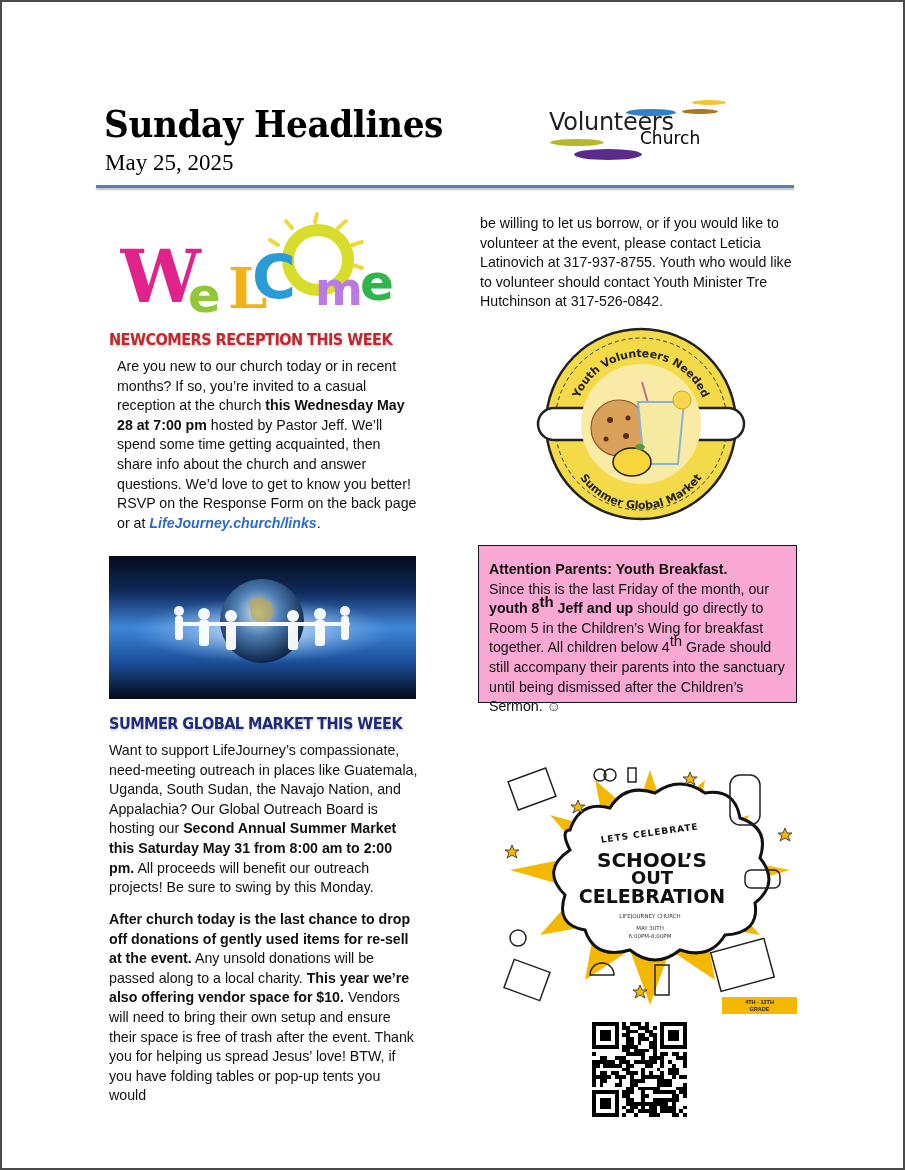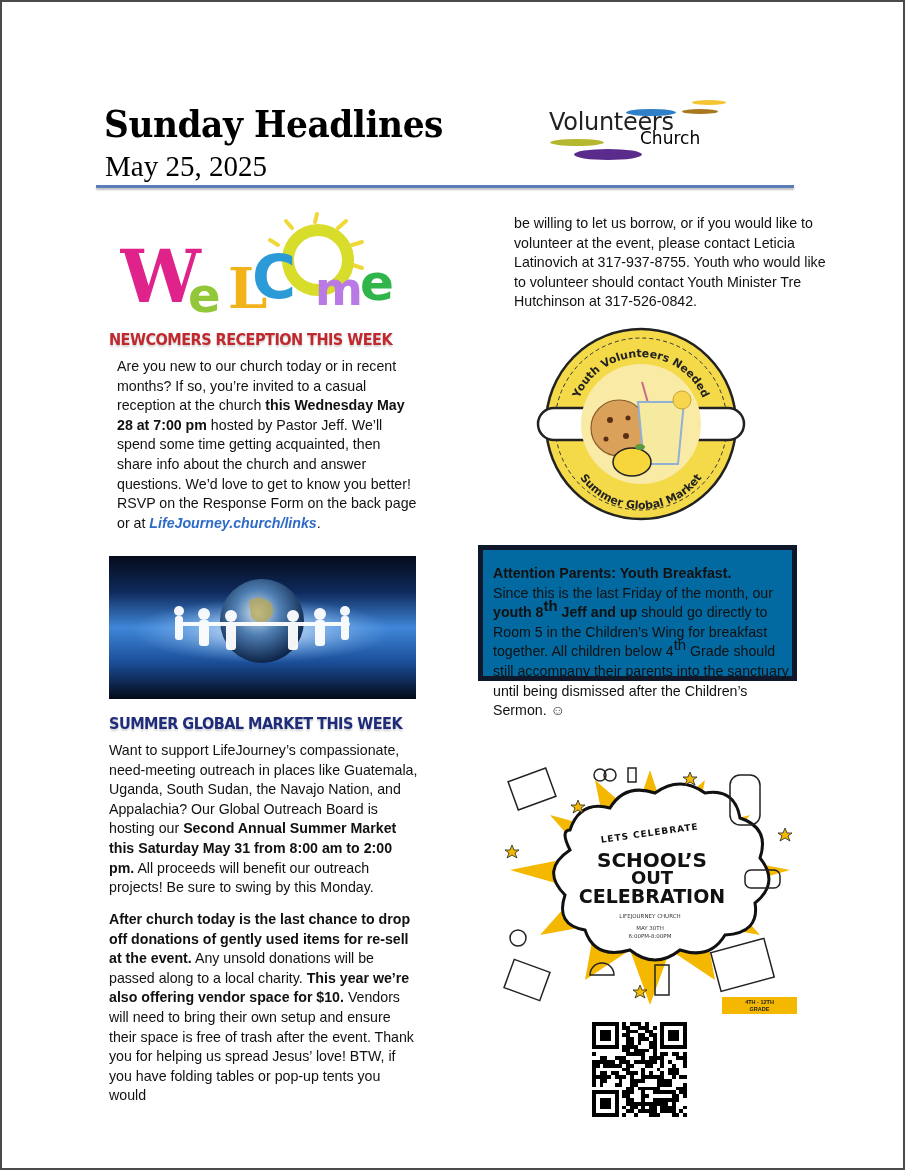--- a/index.html
+++ b/index.html
@@ -1,32 +1,32 @@
 <!DOCTYPE html>
 <html><head>
 <meta charset="utf-8">
 <style>
   html, body { margin:0; padding:0; }
   body { width:905px; height:1170px; background:#ffffff; position:relative; overflow:hidden; font-family:"Liberation Sans", sans-serif; }
   .page { position:absolute; left:0; top:0; width:901px; height:1166px; border:2px solid #4a4a4a; background:#fff; }
   .title { position:absolute; left:104px; top:102px; font-family:"DejaVu Serif", serif; font-weight:bold; font-size:37px; letter-spacing:-0.5px; color:#000; transform:scaleX(0.93); transform-origin:left; }
-  .date { position:absolute; left:105px; top:150px; font-family:"Liberation Serif", serif; font-size:29px; color:#000; }
+  .date { position:absolute; left:105px; top:150px; font-family:"Liberation Serif", serif; font-size:23px; color:#000; }
   .rule { position:absolute; left:96px; top:185px; width:698px; height:3px; background:#5a7fb8; box-shadow:0 2px 2px rgba(0,0,0,0.25); }
   .logo { position:absolute; left:540px; top:96px; width:200px; height:66px; }
   .logo .word { position:absolute; left:9px; top:12px; font-family:"DejaVu Sans", sans-serif; font-size:24px; color:#222; letter-spacing:-0.3px; }
   .logo .church { position:absolute; left:100px; top:32px; font-family:"DejaVu Sans", sans-serif; font-size:17px; color:#000000; }
   .ell { position:absolute; border-radius:50%; }
   .col { position:absolute; font-family:"Liberation Sans", sans-serif; font-size:14.2px; line-height:19.6px; color:#111; }
   .col b { font-weight:bold; }
   .h-red { position:absolute; left:109px; top:331px; font-family:"DejaVu Sans", sans-serif; font-weight:bold; font-size:15.3px; color:#c0282d; letter-spacing:-0.6px; transform:scaleX(0.95); transform-origin:left; text-shadow:0 2px 2px rgba(0,0,0,0.18); }
   .h-blue { position:absolute; left:109px; top:715px; font-family:"DejaVu Sans", sans-serif; font-weight:bold; font-size:15.3px; color:#1f2c7a; letter-spacing:-0.6px; transform:scaleX(0.95); transform-origin:left; text-shadow:0 2px 2px rgba(0,0,0,0.18); }
   .link { color:#2e6bc6; font-style:italic; font-weight:bold; text-decoration:none; }
   .welcome { position:absolute; left:120px; top:210px; width:290px; height:112px; }
   .globe-img { position:absolute; left:109px; top:556px; width:307px; height:143px; background:linear-gradient(180deg,#050b1a 0%,#0f2a5c 25%,#3f86d8 50%,#1a4d96 75%,#040a18 100%); overflow:hidden; }
-  .callout { position:absolute; left:478px; top:545px; width:319px; height:136px; background:#0369a1; border:5px solid #0f172a; box-sizing:border-box; }
+  .callout { position:absolute; left:478px; top:545px; width:319px; height:158px; background:#f9a8d4; border:1px solid #0f172a; box-sizing:border-box; }
   .badge { position:absolute; left:536px; top:324px; width:210px; height:200px; }
   .flyer { position:absolute; left:500px; top:760px; width:300px; height:255px; }
   .grade-tag { position:absolute; left:722px; top:997px; width:75px; height:17px; background:#f5b800; font-size:5.5px; font-weight:bold; text-align:center; line-height:7px; padding-top:2px; box-sizing:border-box; color:#222; }
   .qr { position:absolute; left:592px; top:1022px; width:95px; height:95px; }
   sup { font-size:15px; line-height:0; }
 </style>
 </head>
 <body>
 
 <div class="page"></div>
@@ -107,21 +107,21 @@
 <div class="h-blue">SUMMER GLOBAL MARKET THIS WEEK</div>
 
 <div class="col" style="left:109px;top:741px;width:310px;">
   <span>Want to support LifeJourney’s compassionate, need-meeting outreach in places like Guatemala, Uganda, South Sudan, the Navajo Nation, and Appalachia? Our Global Outreach Board is hosting our </span><b>Second Annual Summer Market this Saturday May 31 from 8:00 am to 2:00 pm.</b><span>  All proceeds will benefit our outreach projects!  Be sure to swing by this Monday.</span>
 </div>
 
 <div class="col" style="left:109px;top:910px;width:310px;">
   <b>After church today is the last chance to drop off donations of gently used items for re-sell at the event.</b><span>  Any unsold donations will be passed along to a local charity.  </span><b>This year we’re also offering vendor space for $10.</b><span>  Vendors will need to bring their own setup and ensure their space is free of trash after the event.  Thank you for helping us spread Jesus’ love!  BTW, if you have folding tables or pop-up tents you would</span>
 </div>
 
-<div class="col" style="left:480px;top:214px;width:320px;margin-left:34px;">be willing to let us borrow, or if you would like to volunteer at the event, please contact Leticia Latinovich at 317-937-8755.  Youth who would like to volunteer should contact Youth Minister Tre Hutchinson at 317-526-0842.</div>
+<div class="col" style="left:480px;top:214px;width:320px;">be willing to let us borrow, or if you would like to volunteer at the event, please contact Leticia Latinovich at 317-937-8755.  Youth who would like to volunteer should contact Youth Minister Tre Hutchinson at 317-526-0842.</div>
 
 <svg class="badge" viewBox="0 0 210 200">
   <defs>
     <path id="arcTop" d="M38 100 A67 67 0 0 1 172 100"></path>
     <path id="arcBot" d="M30 110 A75 75 0 0 0 180 110"></path>
   </defs>
   <circle cx="105" cy="100" r="95" fill="#f4da49" stroke="#222" stroke-width="2.5"></circle>
   <circle cx="105" cy="100" r="86" fill="none" stroke="#333" stroke-width="1" stroke-dasharray="4 3"></circle>
   <rect x="2" y="84" width="206" height="32" rx="16" fill="#fff" stroke="#222" stroke-width="2.5"></rect>
   <circle cx="105" cy="100" r="60" fill="#f9eaa5"></circle>

